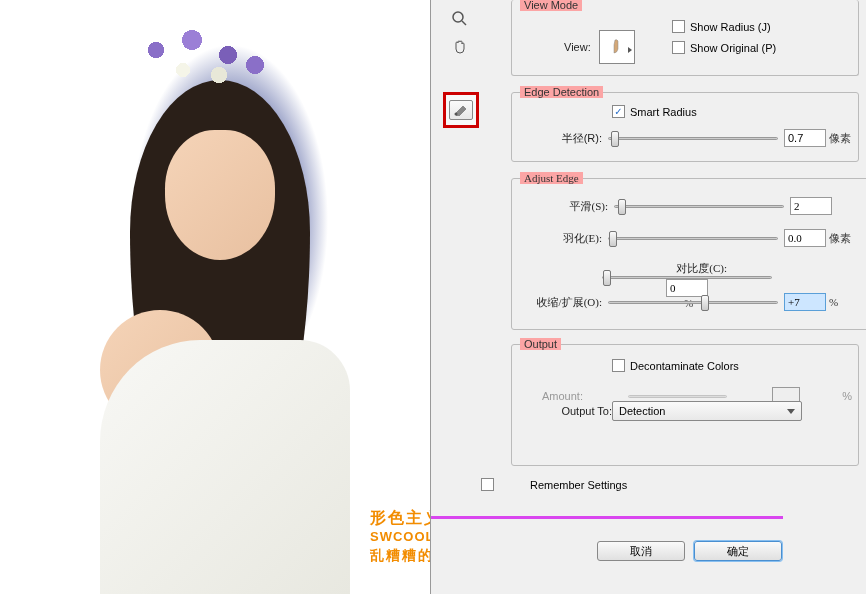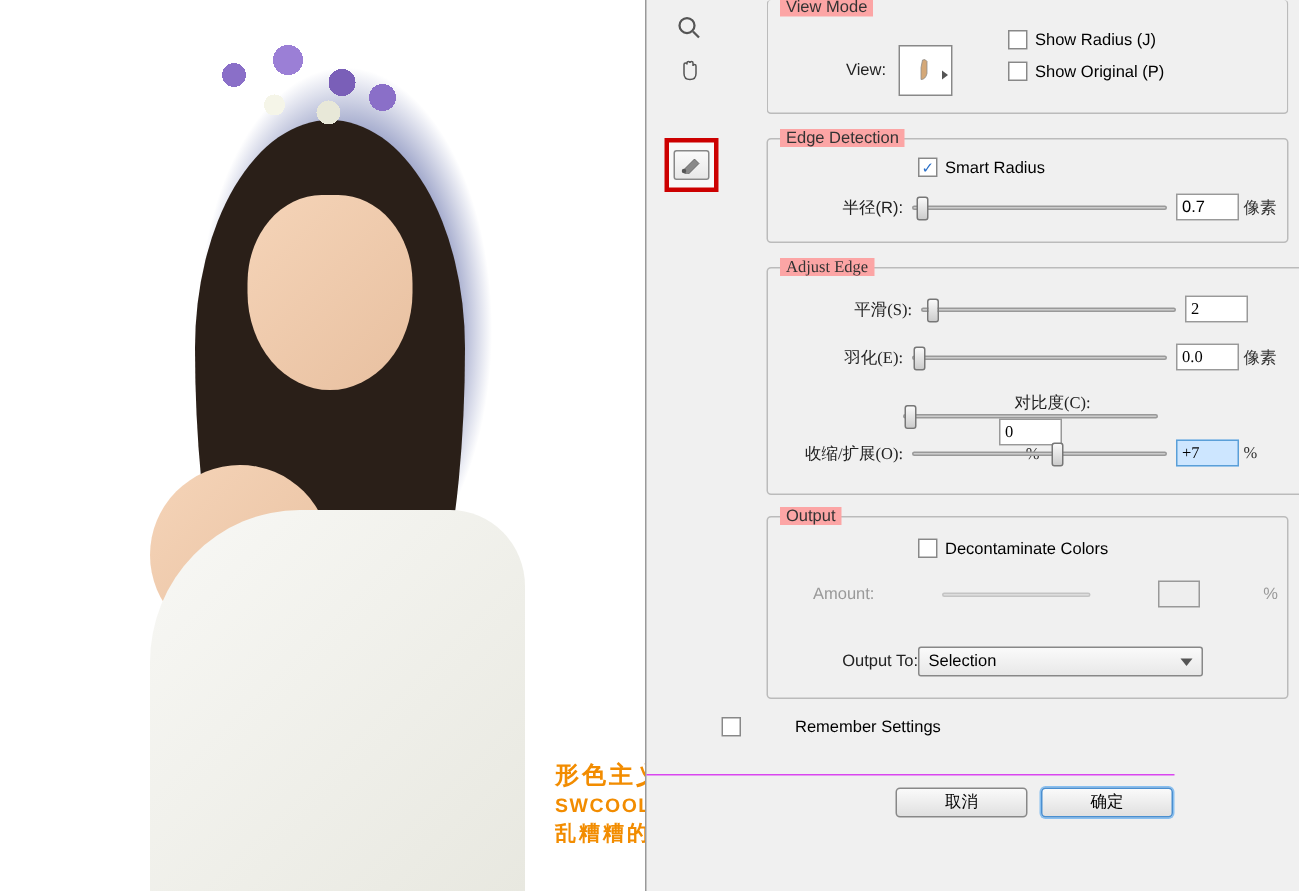--- a/index.html
+++ b/index.html
@@ -36,21 +36,21 @@
     .cb { width: 13px; height: 13px; border: 1px solid #888; background: #fff; display: inline-flex; align-items: center; justify-content: center; font-size: 10px; color: #2a6fc8; }
     .cb.checked:before { content: "✓"; }
     .slider-track { height: 3px; background: #ccc; border: 1px solid #999; border-radius: 2px; position: relative; margin: 0 6px; }
     .slider-thumb { position: absolute; width: 8px; height: 16px; background: linear-gradient(#fafafa, #ccc); border: 1px solid #777; border-radius: 2px; top: -7px; }
     .num-input { width: 42px; height: 18px; border: 1px solid #999; background: #fff; padding: 0 3px; text-align: left; font-size: 11px; line-height: 16px; }
     .num-input.hl { background: #cde6ff; border-color: #5a9fd8; }
     .unit { margin-left: 3px; color: #333; }
     .select { width: 190px; height: 20px; border: 1px solid #888; background: linear-gradient(#fafafa, #e8e8e8); padding: 0 6px; line-height: 18px; position: relative; border-radius: 2px; }
     .select:after { content: ""; position: absolute; right: 6px; top: 7px; border-top: 5px solid #555; border-left: 4px solid transparent; border-right: 4px solid transparent; }
     .remember { position: absolute; left: 50px; top: 478px; gap: 36px; }
-    .btn-row { position: absolute; left: 0; bottom: 42px; width: 352px; height: 36px; border-top: 1px solid #d946ef; padding-top: 8px; text-align: right; padding-right: 1px; }
+    .btn-row { position: absolute; left: 0; bottom: 42px; width: 352px; height: 36px; border-top: 3px solid #d946ef; padding-top: 22px; text-align: right; padding-right: 1px; }
     .btn { display: inline-block; width: 88px; height: 20px; border: 1px solid #888; background: linear-gradient(#fafafa, #e0e0e0); border-radius: 3px; line-height: 18px; text-align: center; margin-left: 6px; cursor: pointer; }
     .btn.primary { border-color: #4a8fd0; box-shadow: 0 0 0 1px #88bff0; }
     .disabled { color: #999; }
     .photo-thumb { position: absolute; left: 515px; top: 552px; width: 140px; height: 42px; background: linear-gradient(#f5d4b8, #e8c0a0); border-radius: 20px 20px 0 0; }
   </style>
 </head>
 <body>
 
 <div class="canvas-area">
   <div class="halo"></div>
@@ -171,24 +171,24 @@
     <div class="row checkbox-row" style="left:100px; top:14px;">
       <span class="cb"></span>
       <span>Decontaminate Colors</span>
     </div>
     <div class="row" style="left:30px; top:42px; width:310px;gap:39px;">
       <span class="label disabled" style="width:60px;">Amount:</span>
       <div class="slider-track" style="width:170px; opacity:0.5;"></div>
       <span class="num-input disabled" style="background:#eee;"></span>
       <span class="unit disabled">%</span>
     </div>
-    <div class="row" style="left:30px; top:86px;">
+    <div class="row" style="left:30px; top:56px;">
       <span class="label" style="width:70px;">Output To:</span>
       <div class="select">
-        <span>Selection</span>
+        <span>Detection</span>
       </div>
     </div>
   </div>
 
   <div class="row checkbox-row remember">
     <span class="cb"></span>
     <span>Remember Settings</span>
   </div>
 
   <div class="btn-row">

